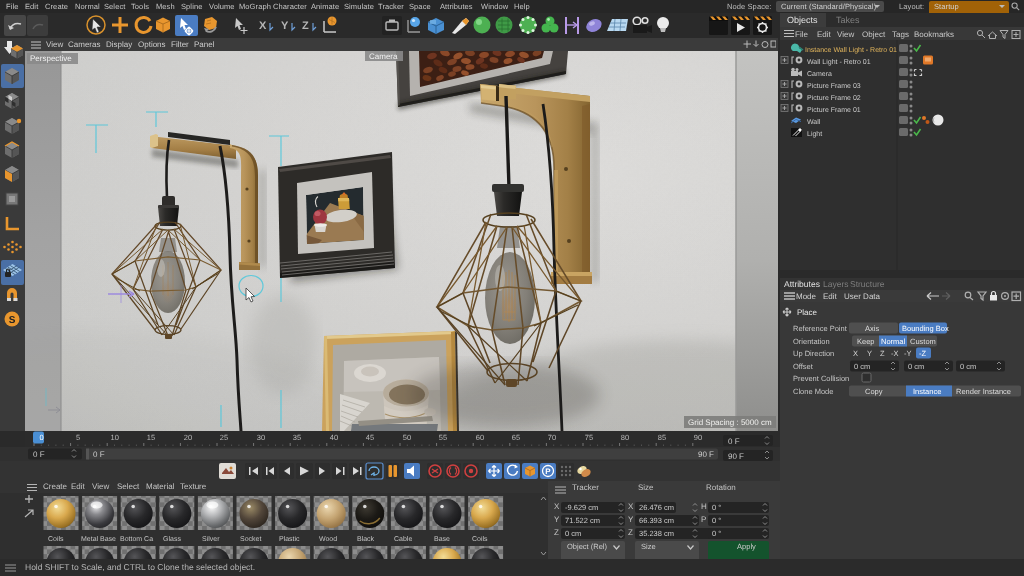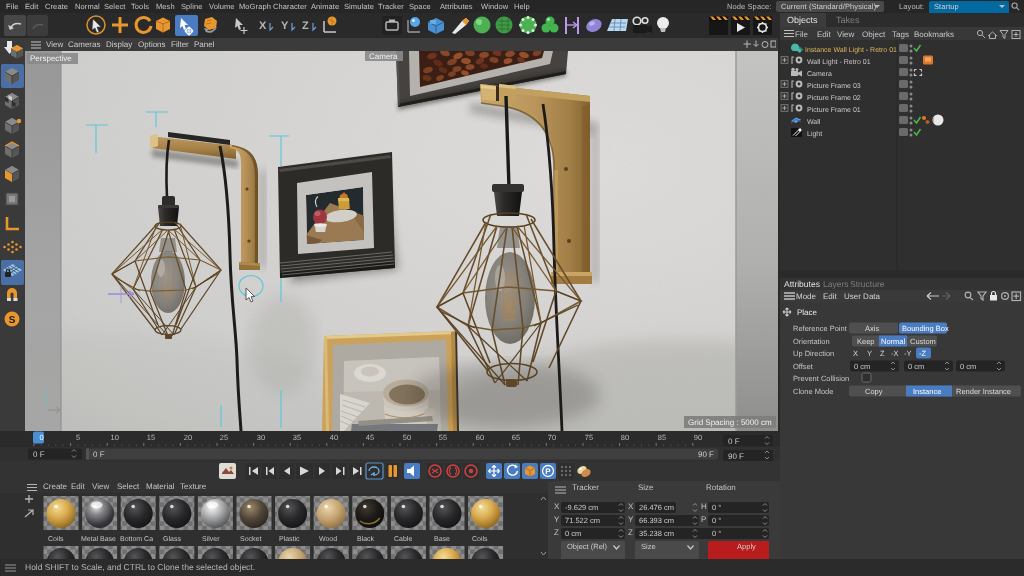--- a/index.html
+++ b/index.html
@@ -61,21 +61,21 @@
       <span style="left:311px">Animate</span>
       <span style="left:344px">Simulate</span>
       <span style="left:378px">Tracker</span>
       <span style="left:409px">Space</span>
       <span style="left:440px">Attributes</span>
       <span style="left:481px">Window</span>
       <span style="left:514px">Help</span>
     <span style="left:727px;color:#bdbdbd">Node Space:</span>
     <span style="left:776px;width:108px;height:11px;top:1px;background:#4a4a4a;border-radius:2px;line-height:11px;padding-left:5px;font-size:7.5px;color:#d0d0d0">Current (Standard/Physical)<i style="position:absolute;right:4px;top:4px;border:3px solid transparent;border-top-color:#bbb"></i></span>
     <span style="left:899px;color:#bdbdbd">Layout:</span>
-    <span style="left:929px;width:80px;height:17px;top:1px;background:#0369a1;border-radius:2px;line-height:11px;padding-left:5px;font-size:7.5px;color:#d0d0d0">Startup<i style="position:absolute;right:4px;top:4px;border:3px solid transparent;border-top-color:#bbb"></i></span>
+    <span style="left:929px;width:80px;height:17px;top:1px;background:#a16207;border-radius:2px;line-height:11px;padding-left:5px;font-size:7.5px;color:#d0d0d0">Startup<i style="position:absolute;right:4px;top:4px;border:3px solid transparent;border-top-color:#bbb"></i></span>
     <svg style="position:absolute;left:1011px;top:2px" width="9" height="9" viewBox="0 0 9 9">
         <circle cx="3.6" cy="3.6" r="2.6" fill="none" stroke="#aaa" stroke-width="1.1"></circle>
         <line x1="5.6" y1="5.6" x2="8.2" y2="8.2" stroke="#aaa" stroke-width="1.1"></line>
       </svg>
   </div>
   <div id="toolbar" class="abs"><svg width="780" height="25" viewBox="0 0 780 25">
     <rect x="4" y="2" width="22" height="21" rx="2" fill="#474747"></rect>
     <rect x="27" y="2" width="21" height="21" rx="2" fill="#3c3c3c"></rect>
     <path d="M10,16 Q13,9 21,11" fill="none" stroke="#cfcfcf" stroke-width="1.6"></path>
         <path d="M8,12 L10,17 L14,15 Z" fill="#cfcfcf"></path>
@@ -886,21 +886,21 @@
         <path d="M145,24.5 l2,-2 l2,2 M145,28.5 l2,2 l2,-2 M145,37.5 l2,-2 l2,2 M145,41.5 l2,2 l2,-2 M145,50.5 l2,-2 l2,2 M145,54.5 l2,2 l2,-2"></path>
         <path d="M215,24.5 l2,-2 l2,2 M215,28.5 l2,2 l2,-2 M215,37.5 l2,-2 l2,2 M215,41.5 l2,2 l2,-2 M215,50.5 l2,-2 l2,2 M215,54.5 l2,2 l2,-2"></path>
       </g>
     </svg>
     <div class="cdrop" style="left:13px;top:60px;width:64px">Object (Rel)<svg style="position:absolute;right:5px;top:3.5px" width="7" height="5">
           <path d="M0.5,0.5 l3,3.5 l3,-3.5" stroke="#c9c9c9" stroke-width="1.2" fill="none"></path>
         </svg></div>
     <div class="cdrop" style="left:87px;top:60px;width:64px">Size<svg style="position:absolute;right:5px;top:3.5px" width="7" height="5">
           <path d="M0.5,0.5 l3,3.5 l3,-3.5" stroke="#c9c9c9" stroke-width="1.2" fill="none"></path>
         </svg></div>
-    <div class="cdrop" style="left:160px;top:60px;width:61px;background:#b91c1c;text-align:center;padding-left:16px">Apply</div>
+    <div class="cdrop" style="left:160px;top:60px;width:61px;background:#14532d;text-align:center;padding-left:16px">Apply</div>
   </div>
   <div id="rightpanel" class="abs"><svg width="244" height="546" viewBox="0 0 244 546" font-family="Liberation Sans">
 
     <rect x="0" y="0" width="244" height="14" fill="#2c2c2c"></rect>
     <rect x="0" y="0" width="46" height="14" fill="#3c3c3c"></rect>
     <text x="7" y="10" font-size="9" fill="#e2e2e2">Objects</text>
     <text x="56" y="10" font-size="9" fill="#808080">Takes</text>
 
     <rect x="0" y="14" width="244" height="13" fill="#383838"></rect>
     <path d="M4,17.5 h10 M4,20.5 h10 M4,23.5 h10" stroke="#c0c0c0" stroke-width="1.2"></path>

